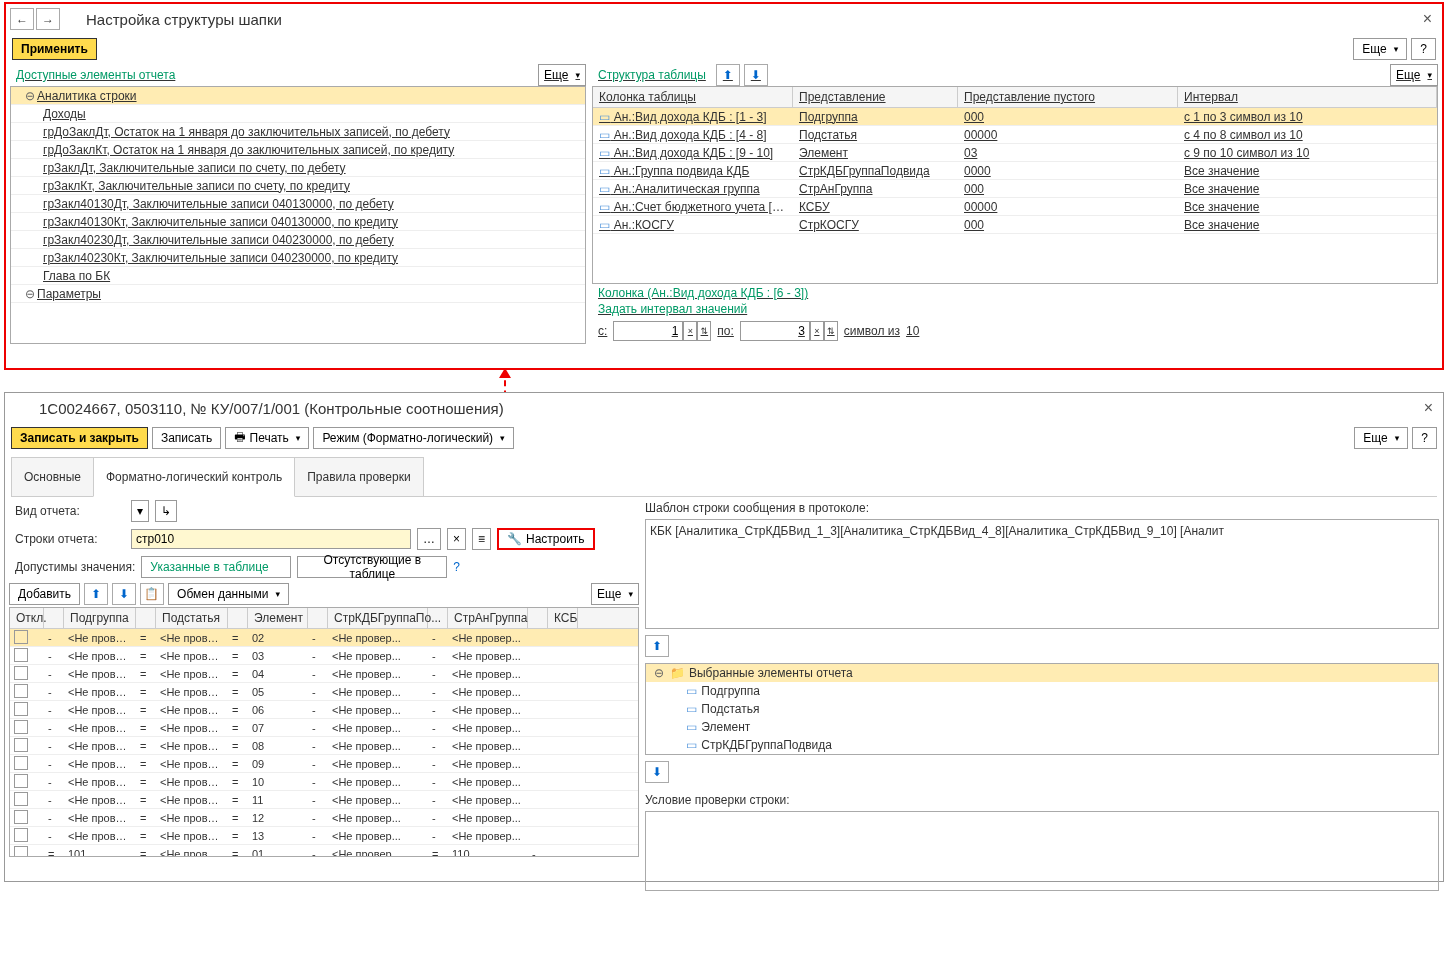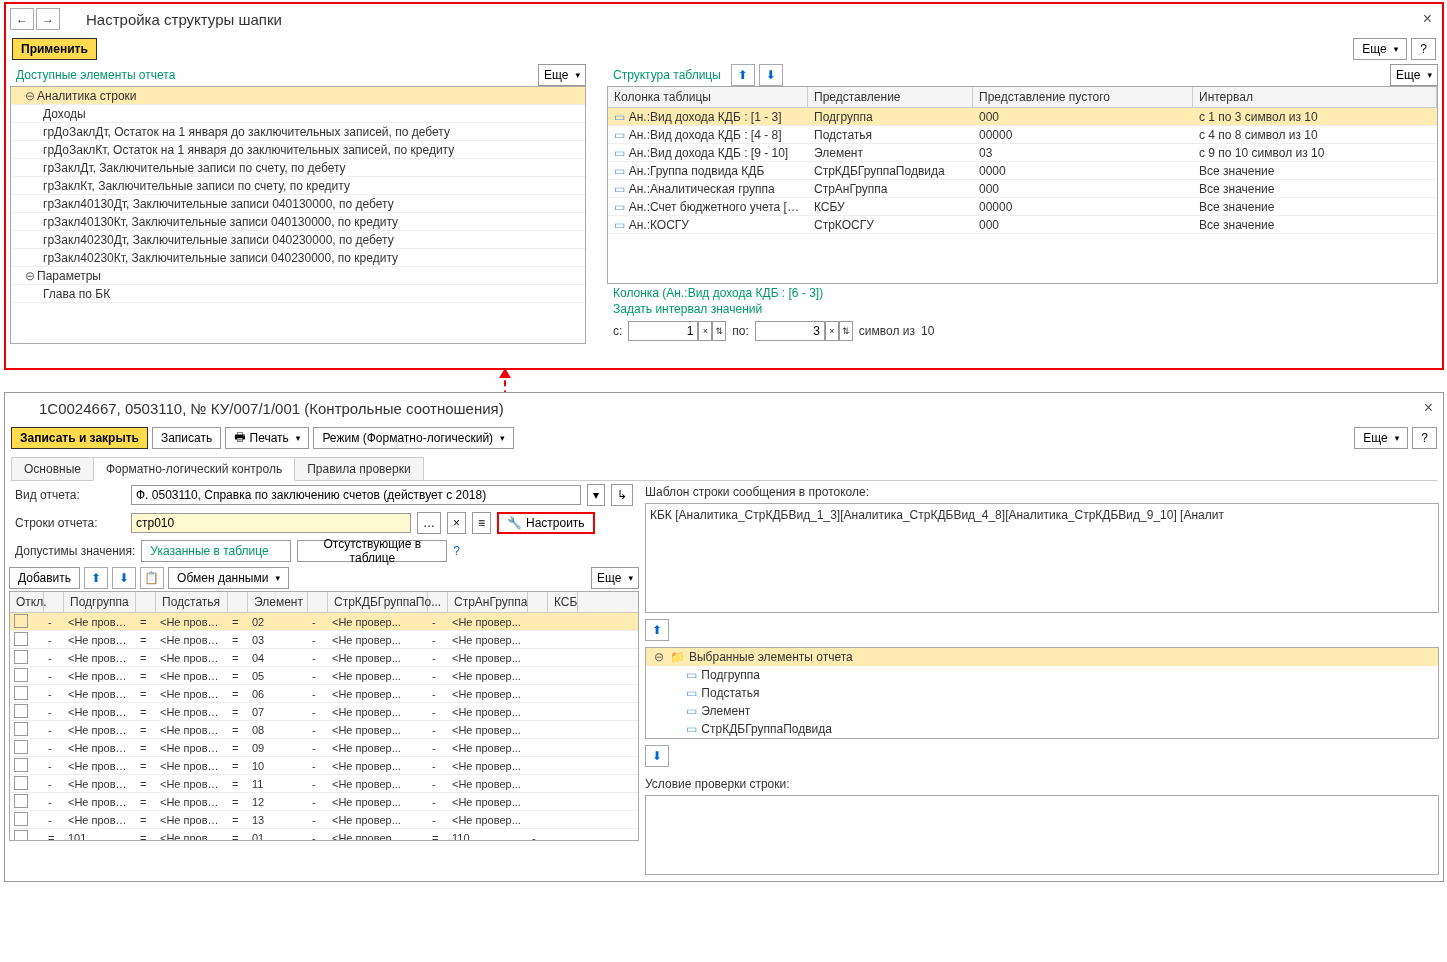--- a/index.html
+++ b/index.html
@@ -16,41 +16,41 @@
 .close-x { margin-left: auto; font-size: 16px; color: #555; cursor: pointer; padding: 0 6px; }
 
 .toolbar { display: flex; align-items: center; padding: 4px 6px; gap: 4px; }
 .btn { border: 1px solid #999; background: #fff; padding: 3px 8px; cursor: pointer; display: inline-flex; align-items: center; gap: 4px; height: 22px; }
 .btn.yellow { background: #ffdb4d; border-color: #333; font-weight: bold; }
 .btn.dropdown::after { content: '▾'; margin-left: 3px; font-size: 9px; }
 .btn.small { padding: 2px 5px; }
 .spacer { flex: 1; }
 
 .section-label { color: #009a66; padding: 2px 6px; font-size: 12px; }
-.panel-row { display: flex; gap: 21px; padding: 0 4px; }
+.panel-row { display: flex; gap: 6px; padding: 0 4px; text-decoration: underline; }
 .panel { flex: 1; display: flex; flex-direction: column; }
 
 .table { border: 1px solid #aaa; flex: 1; overflow: hidden; background: #fff; }
 .table-header { display: flex; background: #f5f5f5; border-bottom: 1px solid #ccc; }
 .th { padding: 3px 6px; border-right: 1px solid #ccc; font-size: 12px; }
 .table-body { overflow-y: auto; }
 .tr { display: flex; border-bottom: 1px solid #eee; height: 18px; align-items: center; }
 .tr.sel { background: #ffecb3; }
 .td { padding: 2px 6px; overflow: hidden; white-space: nowrap; text-overflow: ellipsis; }
 .tree-toggle { width: 14px; display: inline-block; text-align: center; color: #666; cursor: pointer; }
 .indent { display: inline-block; }
 
 .form-row { display: flex; align-items: center; padding: 3px 6px; gap: 6px; }
 .form-label { min-width: 110px; }
 .input { border: 1px solid #999; padding: 2px 4px; height: 20px; }
 .input.yellow { background: #fff8d0; }
 .input.wide { flex: 1; }
 
 .tabs { display: flex; border-bottom: 1px solid #ccc; margin: 4px 6px 0 6px; }
-.tab { padding: 4px 12px; border: 1px solid #ccc; border-bottom: none; background: #f5f5f5; margin-right: -1px; cursor: pointer; }
+.tab { padding: 12px 12px; border: 1px solid #ccc; border-bottom: none; background: #f5f5f5; margin-right: -1px; cursor: pointer; }
 .tab.active { background: #fff; border-bottom: 1px solid #fff; margin-bottom: -1px; }
 
 .arrow-link { position: absolute; left: 504px; top: 370px; width: 2px; height: 150px; border-left: 2px dashed #e00; }
 .arrow-head { position: absolute; left: 499px; top: 368px; width: 0; height: 0; border-left: 6px solid transparent; border-right: 6px solid transparent; border-bottom: 10px solid #e00; }
 
 .highlight-box { border: 2px solid #e00; }
 .star-icon { position: absolute; left: 14px; top: 403px; color: #ccc; font-size: 18px; }
 .two-col { display: flex; gap: 6px; padding: 0 4px; }
 .col-left { width: 630px; }
 .col-right { flex: 1; }
@@ -121,24 +121,24 @@
               <div class="tr">
                 <div class="td" style="flex:1"><span class="indent" style="width:26px"></span>грЗакл40130Кт, Заключительные записи 040130000, по кредиту</div>
               </div>
               <div class="tr">
                 <div class="td" style="flex:1"><span class="indent" style="width:26px"></span>грЗакл40230Дт, Заключительные записи 040230000, по дебету</div>
               </div>
               <div class="tr">
                 <div class="td" style="flex:1"><span class="indent" style="width:26px"></span>грЗакл40230Кт, Заключительные записи 040230000, по кредиту</div>
               </div>
               <div class="tr">
+                <div class="td" style="flex:1"><span class="indent" style="width:26px"></span>Глава по БК</div>
+              </div>
+              <div class="tr">
                 <div class="td" style="flex:1"><span class="indent" style="width:6px"></span><span class="tree-toggle">⊖</span>Параметры</div>
-              </div>
-              <div class="tr">
-                <div class="td" style="flex:1"><span class="indent" style="width:26px"></span>Глава по БК</div>
               </div>
             </div>
       </div>
     </div>
 
     <div class="panel">
       <div style="display:flex;align-items:center;gap:4px;">
         <div class="section-label">Структура таблицы</div>
         <button class="arrow-btn" style="color:#0066cc;">⬆</button>
         <button class="arrow-btn" style="color:#0066cc;">⬇</button>
@@ -239,21 +239,20 @@
   </div>
   <div class="tabs">
     <div class="tab">Основные</div>
     <div class="tab active">Форматно-логический контроль</div>
     <div class="tab">Правила проверки</div>
   </div>
   <div class="two-col">
     <div class="col-left">
       <div class="form-row">
         <div class="form-label">Вид отчета:</div>
-        <input class="input wide" value="Ф. 0503110, Справка по заключению счетов (действует с 2018)" style="">
         <button class="btn small">▾</button>
         <button class="btn small">↳</button>
       </div>
       <div class="form-row">
         <div class="form-label">Строки отчета:</div>
         <input class="input yellow" style="width: 280px;" value="стр010">
         <button class="btn small">…</button>
         <button class="btn small">×</button>
         <button class="btn small">≡</button>
         <button class="btn highlight-box">🔧 <span>Настроить</span></button>

